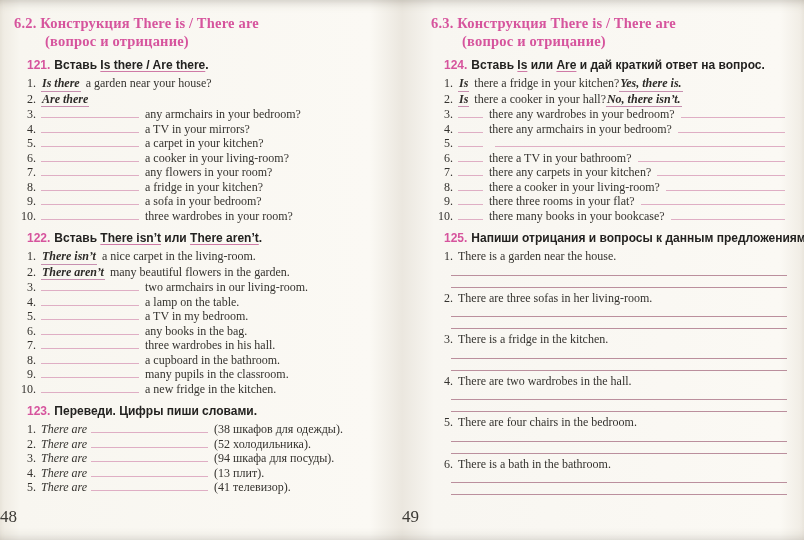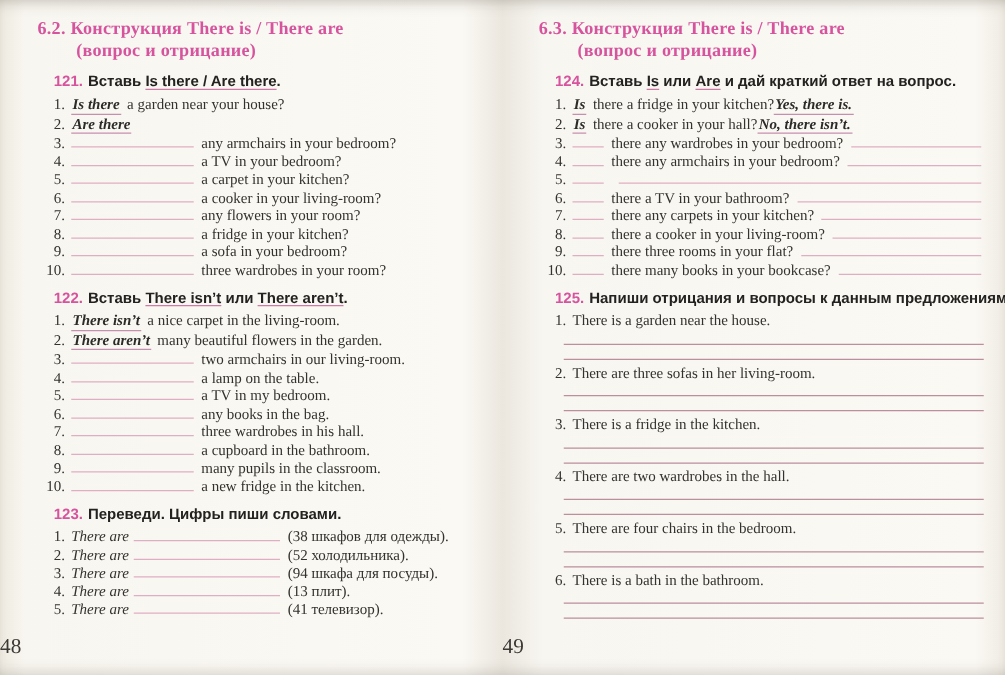--- a/index.html
+++ b/index.html
@@ -7,21 +7,21 @@
   body {
     background:#e6e2d9;
     font-family:"Liberation Serif", serif;
     -webkit-font-smoothing:antialiased;
   }
   .spread {
     position:relative; width:804px; height:540px; display:flex; overflow:hidden;
     background:linear-gradient(90deg,#eeeae1 0%, #f8f6f0 2.5%, #fbf9f4 46%, #ebe7df 50%, #f8f6f1 54%, #fbf9f4 97%, #efebe3 100%);
     box-shadow:inset 0 9px 12px -9px rgba(90,80,65,.4), inset 0 -9px 12px -9px rgba(90,80,65,.3);
   }
-  .page { position:relative; width:402px; height:540px; padding:15px 12px 0 30px; }
+  .page { position:relative; width:402px; height:540px; padding:15px 12px 0 14px; }
   .page.right { padding:15px 17px 0 29px; }
 
   .sec-title {
     font-family:"Liberation Serif", serif; font-weight:bold;
     font-size:14.5px; line-height:17.5px; color:var(--accent);
     letter-spacing:.2px; margin-bottom:6px;
   }
   .sec-title .line2 { padding-left:31px; }
 
   .exercise { margin-bottom:2px; }
@@ -88,21 +88,21 @@
             <span class="ex-ans">Are there</span>
           </div>
           <div class="item">
             <span class="inum">3.</span>
             <span class="blank lead"></span>
             <span class="txt">any armchairs in your bedroom?</span>
           </div>
           <div class="item">
             <span class="inum">4.</span>
             <span class="blank lead"></span>
-            <span class="txt">a TV in your bedroom?</span>
+            <span class="txt">a TV in your mirrors?</span>
           </div>
           <div class="item">
             <span class="inum">5.</span>
             <span class="blank lead"></span>
             <span class="txt">a carpet in your kitchen?</span>
           </div>
           <div class="item">
             <span class="inum">6.</span>
             <span class="blank lead"></span>
             <span class="txt">a cooker in your living-room?</span>

